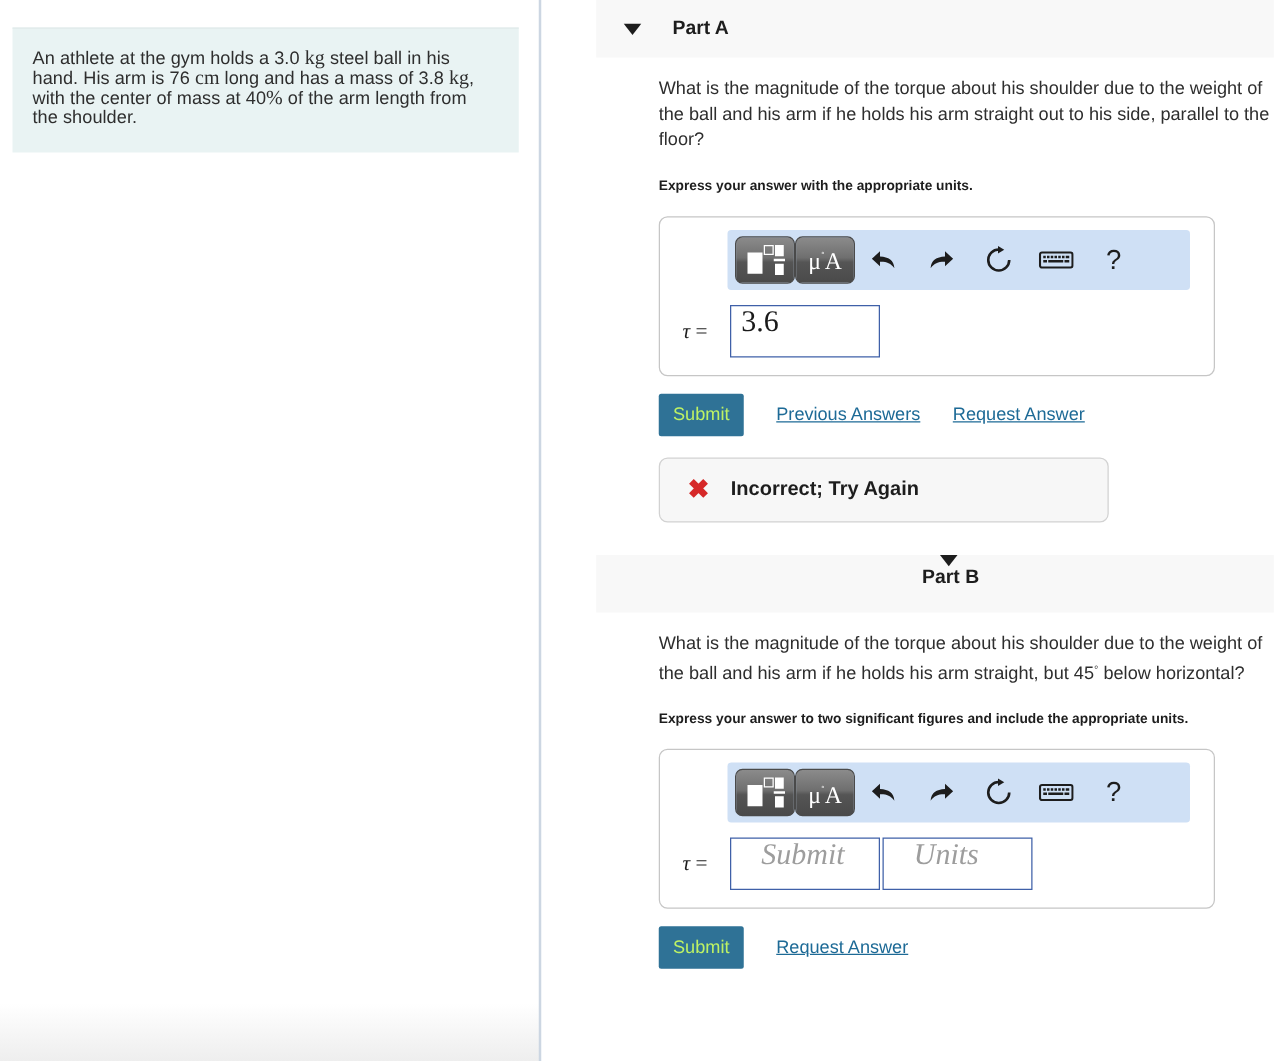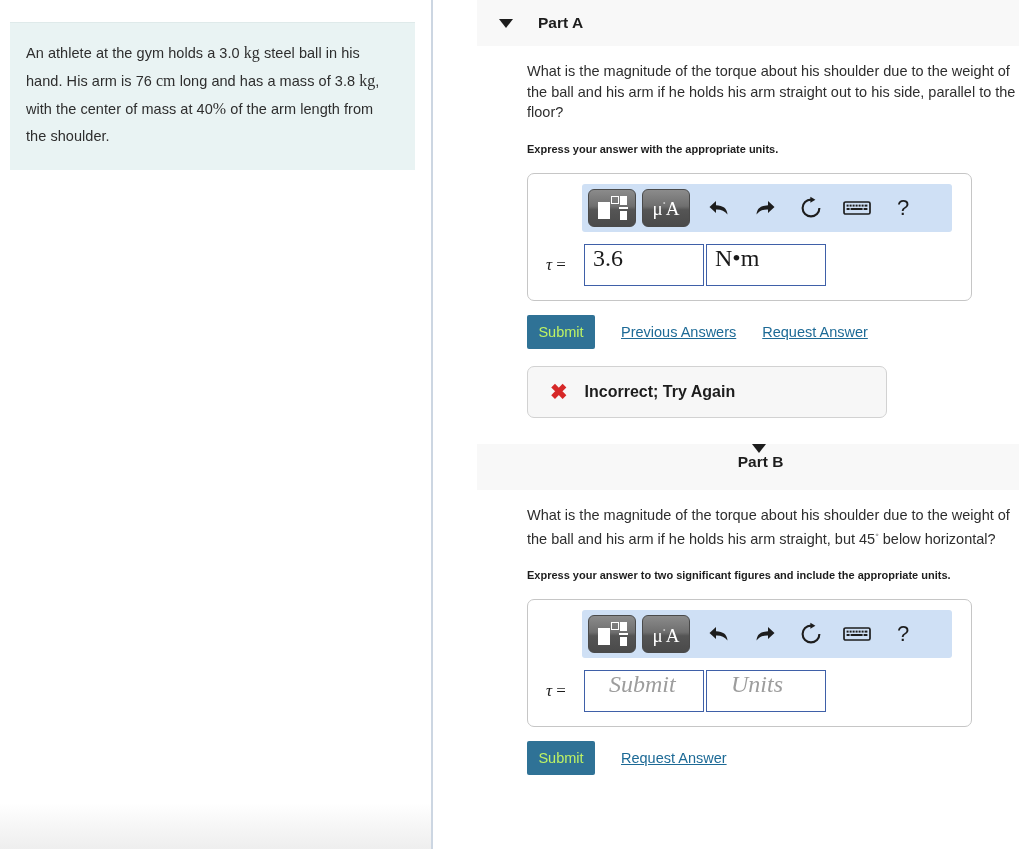--- a/index.html
+++ b/index.html
@@ -35,21 +35,21 @@
   .problem-box {
     position: absolute;
     left: 10px; top: 22px;
     width: 405px;
     background: #e9f3f3;
     border-top: 1px solid #dfeaea;
     padding: 16px 18px 20px 16px;
   }
   .problem-text {
     font-size: 14.5px;
-    line-height: 27px;
+    line-height: 15px;
     color: #2e2e2e;
     letter-spacing: 0.05px;
   }
   .mathunit {
     font-family: "Liberation Serif", "DejaVu Serif", serif;
     font-size: 16px;
   }
 
   
   #pane-divider {
@@ -129,21 +129,20 @@
     width: 370px;
     height: 48px;
     background: #cfe0f5;
     border-radius: 3px;
     display: flex;
     align-items: center;
     padding-left: 6px;
   }
   .tbtn-dark {
     width: 48px; height: 38px;
-    margin-right: 6px;
     border-radius: 6px;
     background: linear-gradient(to bottom, #8b8b8b 0%, #6f6f6f 45%, #555555 55%, #4a4a4a 100%);
     border: 1px solid #4a4a4a;
     display: flex;
     align-items: center;
     justify-content: center;
     cursor: pointer;
     position: relative;
   }
   .tmpl-ico { position: relative; width: 28px; height: 24px; }
@@ -335,23 +334,20 @@
           <div class="tb-icon">
             <span class="tb-q">?</span>
           </div>
         </div>
 
         <div class="answer-row">
           <span class="tau-label"><span class="t">τ</span> =</span>
           <div class="ans-field ans-value">
             <span>3.6</span>
           </div>
-          <div class="ans-field ans-units">
-            <span>N•m</span>
-          </div>
         </div>
       </div>
 
       <div class="btn-row">
         <div class="submit-btn">Submit</div>
         <div class="link-btn">Previous Answers</div>
         <div class="link-btn">Request Answer</div>
       </div>
 
       <div class="feedback">

